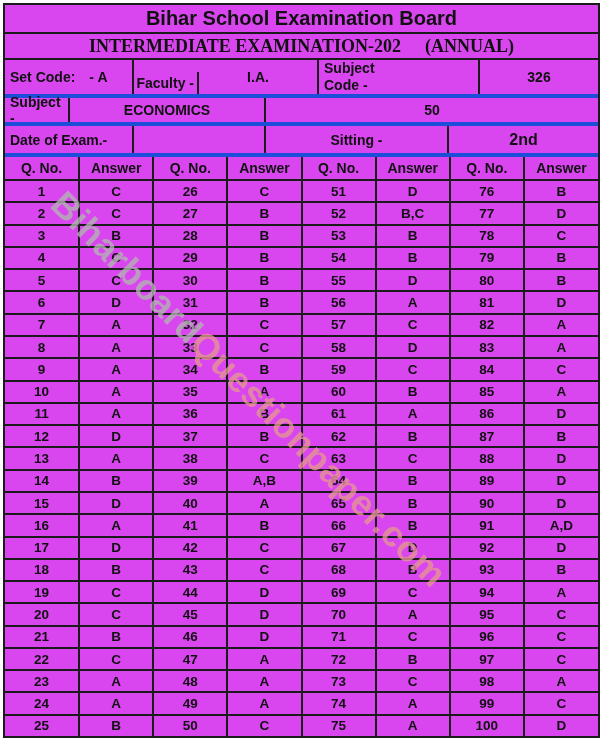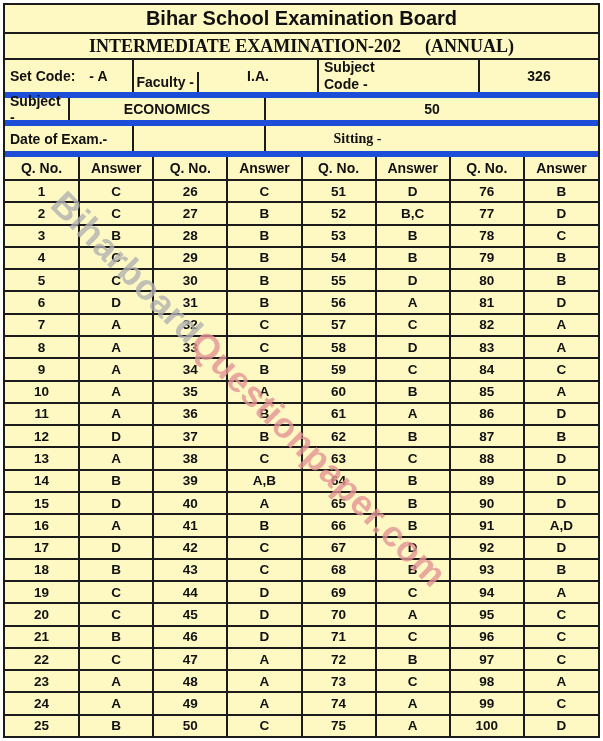--- a/index.html
+++ b/index.html
@@ -14,24 +14,24 @@
     padding: 3px;
     overflow: hidden;
   }
 
   .frame {
     width: 100%;
     height: 100%;
     border: 2px solid #1b1b1b;
     display: flex;
     flex-direction: column;
-    background: #fef9c3;
-  }
-
-  .row { display: flex; border-bottom: 6px solid #1d4ed8; flex-shrink: 0; }
+    background: #d946ef;
+  }
+
+  .row { display: flex; border-bottom: 4px solid #1d4ed8; flex-shrink: 0; }
   .cell { display: flex; align-items: center; border-right: 2px solid #1b1b1b; }
   .cell:last-child { border-right: none; }
   .cell.center { justify-content: center; }
   .cell.right { justify-content: flex-end; margin-top: 12px; }
   .cell.flex1 { flex: 1; }
 
   .title1 {
     height: 29px;
     display: flex; align-items: center; justify-content: center;
     font-size: 20px; font-weight: bold;
@@ -57,21 +57,21 @@
 
   .w-setcode { width: 129px; gap: 14px; }
   .w-faculty { width: 65px; }
   .w-ia      { width: 120px; }
   .w-subcode { width: 161px; }
   .w-subjlbl { width: 65px; }
   .w-econ    { width: 196px; }
   .w-marks   { width: 179px; }
   .w-datelbl { width: 129px; }
   .w-dateval { width: 132px; }
-  .w-sitting { width: 183px; font-family: Liberation Serif, serif; }
+  .w-sitting { width: 183px; }
 
   .two-line { display: inline-block; width: 66px; line-height: 1.25; }
 
   .answer-grid { flex: 1; overflow: hidden; }
   table.answers {
     width: 100%; height: 100%;
     border-collapse: collapse;
     border-style: hidden; 
     table-layout: fixed;
     border-radius: 25px;
@@ -148,20 +148,23 @@
     <div class="row info info-3">
       <div class="cell pad-l w-datelbl">
         <span>Date of Exam.-</span>
       </div>
       <div class="cell w-dateval">
         <span></span>
       </div>
       <div class="cell center w-sitting">
         <span>Sitting -</span>
       </div>
+      <div class="cell center flex1">
+        <span style="font-size:16px">2nd</span>
+      </div>
     </div>
 
     <div class="answer-grid">
       <table class="answers">
         <thead>
             <tr id="answer-head">
               <th>Q. No.</th>
               <th>Answer</th>
               <th>Q. No.</th>
               <th>Answer</th>

